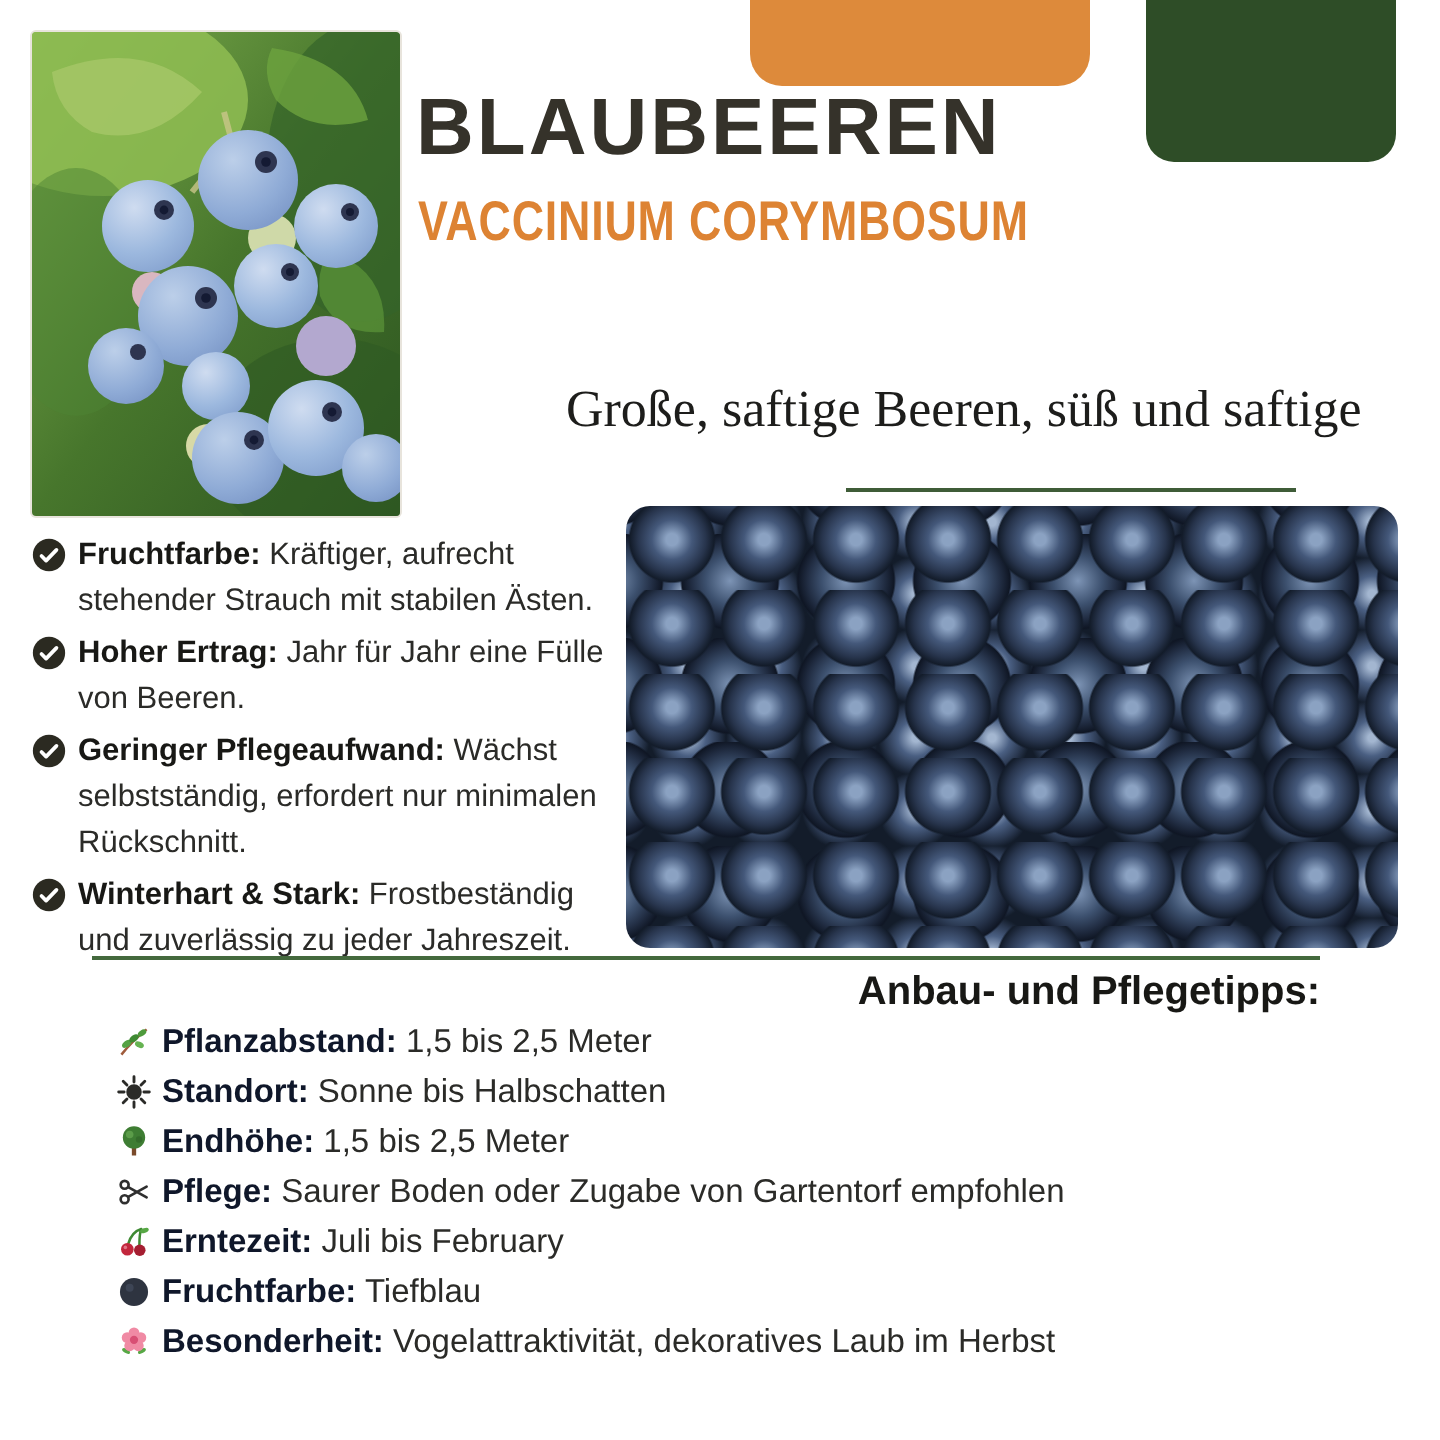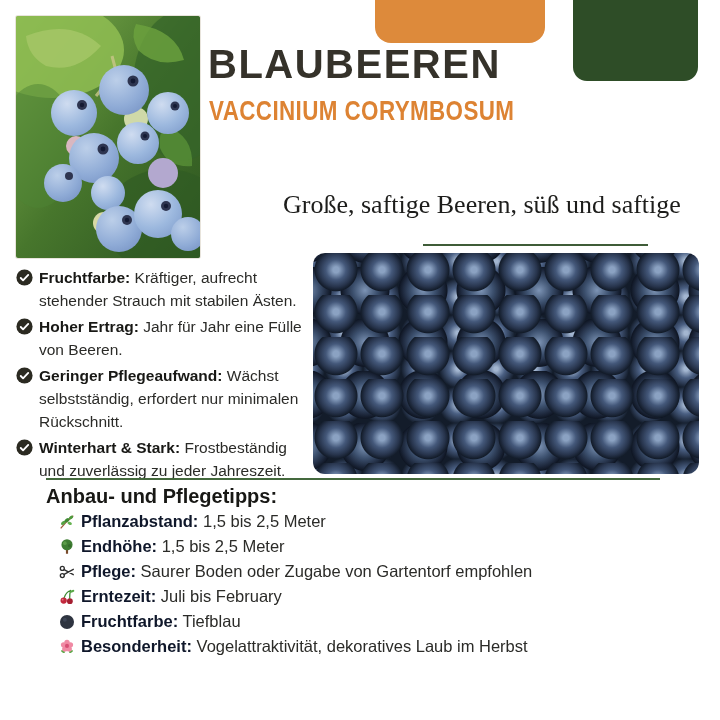--- a/index.html
+++ b/index.html
@@ -36,21 +36,21 @@
     background-color:#131c2a;
     background-image:
       radial-gradient(circle at 50% 40%, #8ba2c2 0px, #8ba2c2 3px, #44587a 10px, #27344c 17px, #131c2a 21px, transparent 22px),
       radial-gradient(circle at 50% 45%, #7d94b5 0px, #3d516f 12px, #222e44 19px, #0f1624 24px, transparent 25px),
       radial-gradient(circle at 50% 50%, #a3b6d0 0px, #a3b6d0 2px, #4a5f82 9px, #2a3850 15px, transparent 19px);
     background-size:46px 42px, 58px 52px, 38px 36px;
     background-position:0 0, 23px 14px, 12px 26px;}
   
   .tips-section{position:absolute;left:46px;top:478px;width:614px;}
   .divider{width:100%;height:2px;background:#44693d;}
-  .tips-heading{margin:5px 0 4px 0;text-align:left;font-size:20px;font-weight:800;color:#181815;}
+  .tips-heading{margin:5px 0 4px 0;text-align:right;font-size:20px;font-weight:800;color:#181815;}
   .tips{margin:0;padding:0 0 0 12px;list-style:none;}
   .tips li{margin:0 0 6px 0;font-size:16.5px;line-height:19px;white-space:nowrap;color:#2b2b28;}
   .tips li .ticon{display:inline-block;width:18px;height:18px;vertical-align:-4px;margin-right:5px;}
   .tips b{font-weight:700;color:#0f172a;}
 </style>
 </head>
 <body>
 
 <div class="canvas">
 
@@ -172,20 +172,29 @@
             <path d="M3 17C7 12 11 8 17 3" stroke="#a05c3c" stroke-width="1.4" fill="none"></path>
             <ellipse cx="6" cy="11" rx="3" ry="1.8" fill="#55a244" transform="rotate(-35 6 11)"></ellipse>
             <ellipse cx="10" cy="8" rx="3" ry="1.8" fill="#3f8a33" transform="rotate(-35 10 8)"></ellipse>
             <ellipse cx="13" cy="11.5" rx="2.6" ry="1.6" fill="#66b352" transform="rotate(25 13 11.5)"></ellipse>
             <ellipse cx="14.5" cy="5" rx="2.6" ry="1.6" fill="#4e9a3c" transform="rotate(-35 14.5 5)"></ellipse>
           </svg><b>Pflanzabstand:</b>
         <span>1,5 bis 2,5 Meter</span>
       </li>
       <li>
         <svg class="ticon" viewBox="0 0 20 20">
+            <circle cx="10" cy="10" r="4.3" fill="#2b2b28"></circle>
+            <g stroke="#2b2b28" stroke-width="1.6" stroke-linecap="round">
+              <path d="M10 1.5v3M10 15.5v3M1.5 10h3M15.5 10h3M4 4l2.1 2.1M13.9 13.9L16 16M16 4l-2.1 2.1M6.1 13.9L4 16"></path>
+            </g>
+          </svg><b>Standort:</b>
+        <span>Sonne bis Halbschatten</span>
+      </li>
+      <li>
+        <svg class="ticon" viewBox="0 0 20 20">
             <rect x="8.8" y="11.5" width="2.4" height="6" fill="#7a4a2b"></rect>
             <circle cx="10" cy="7.5" r="6.2" fill="#3e7d33"></circle>
             <circle cx="7.6" cy="5.8" r="2.1" fill="#5b9c49"></circle>
             <circle cx="12.8" cy="8.6" r="1.8" fill="#346c2b"></circle>
           </svg><b>Endhöhe:</b>
         <span>1,5 bis 2,5 Meter</span>
       </li>
       <li>
         <svg class="ticon" viewBox="0 0 20 20">
             <g stroke="#2f2f2f" stroke-width="1.5" fill="none" stroke-linecap="round">

